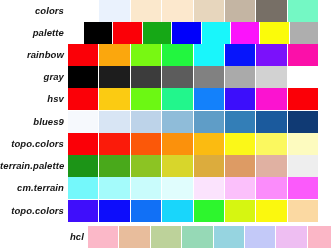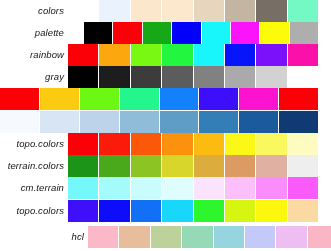--- a/index.html
+++ b/index.html
@@ -11,20 +11,21 @@
     width: 331px;
     height: 251px;
     overflow: hidden;
     font-family: "Liberation Sans", sans-serif;
   }
   #palette-figure {
     position: relative;
     width: 331px;
     height: 189px;
     background: #ffffff;
+    font-weight: bold;
   }
   .palette-row {
     position: absolute;
     left: 0;
     width: 331px;
     height: 22px;
     display: flex;
     align-items: center;
   }
   .row-label {
@@ -103,32 +104,34 @@
         <div class="swatch" style="background: rgb(29, 29, 29);"></div>
         <div class="swatch" style="background: rgb(60, 60, 60);"></div>
         <div class="swatch" style="background: rgb(92, 92, 92);"></div>
         <div class="swatch" style="background: rgb(129, 129, 129);"></div>
         <div class="swatch" style="background: rgb(170, 170, 170);"></div>
         <div class="swatch" style="background: rgb(210, 210, 210);"></div>
         <div class="swatch" style="background: rgb(255, 255, 255);"></div>
       </div>
     </div>
     <div class="palette-row" style="top: 88px;">
+      <div class="row-label">hsv</div>
       <div class="swatch-strip">
         <div class="swatch" style="background: rgb(251, 0, 7);"></div>
         <div class="swatch" style="background: rgb(251, 203, 18);"></div>
         <div class="swatch" style="background: rgb(108, 248, 19);"></div>
         <div class="swatch" style="background: rgb(34, 246, 140);"></div>
         <div class="swatch" style="background: rgb(19, 129, 251);"></div>
         <div class="swatch" style="background: rgb(60, 14, 251);"></div>
         <div class="swatch" style="background: rgb(251, 19, 208);"></div>
         <div class="swatch" style="background: rgb(251, 0, 7);"></div>
       </div>
     </div>
     <div class="palette-row" style="top: 111px;">
+      <div class="row-label">blues9</div>
       <div class="swatch-strip">
         <div class="swatch" style="background: rgb(246, 249, 253);"></div>
         <div class="swatch" style="background: rgb(216, 229, 244);"></div>
         <div class="swatch" style="background: rgb(189, 211, 233);"></div>
         <div class="swatch" style="background: rgb(143, 188, 217);"></div>
         <div class="swatch" style="background: rgb(95, 157, 199);"></div>
         <div class="swatch" style="background: rgb(51, 126, 183);"></div>
         <div class="swatch" style="background: rgb(27, 90, 157);"></div>
         <div class="swatch" style="background: rgb(16, 58, 116);"></div>
       </div>
@@ -140,21 +143,21 @@
         <div class="swatch" style="background: rgb(251, 27, 10);"></div>
         <div class="swatch" style="background: rgb(251, 88, 9);"></div>
         <div class="swatch" style="background: rgb(251, 145, 12);"></div>
         <div class="swatch" style="background: rgb(251, 187, 17);"></div>
         <div class="swatch" style="background: rgb(251, 248, 24);"></div>
         <div class="swatch" style="background: rgb(251, 248, 95);"></div>
         <div class="swatch" style="background: rgb(253, 251, 191);"></div>
       </div>
     </div>
     <div class="palette-row" style="top: 155px;">
-      <div class="row-label">terrain.colors</div>
+      <div class="row-label">terrain.palette</div>
       <div class="swatch-strip">
         <div class="swatch" style="background: rgb(28, 148, 23);"></div>
         <div class="swatch" style="background: rgb(73, 169, 27);"></div>
         <div class="swatch" style="background: rgb(140, 196, 35);"></div>
         <div class="swatch" style="background: rgb(216, 214, 43);"></div>
         <div class="swatch" style="background: rgb(220, 172, 61);"></div>
         <div class="swatch" style="background: rgb(221, 155, 100);"></div>
         <div class="swatch" style="background: rgb(224, 177, 162);"></div>
         <div class="swatch" style="background: rgb(238, 238, 238);"></div>
       </div>

